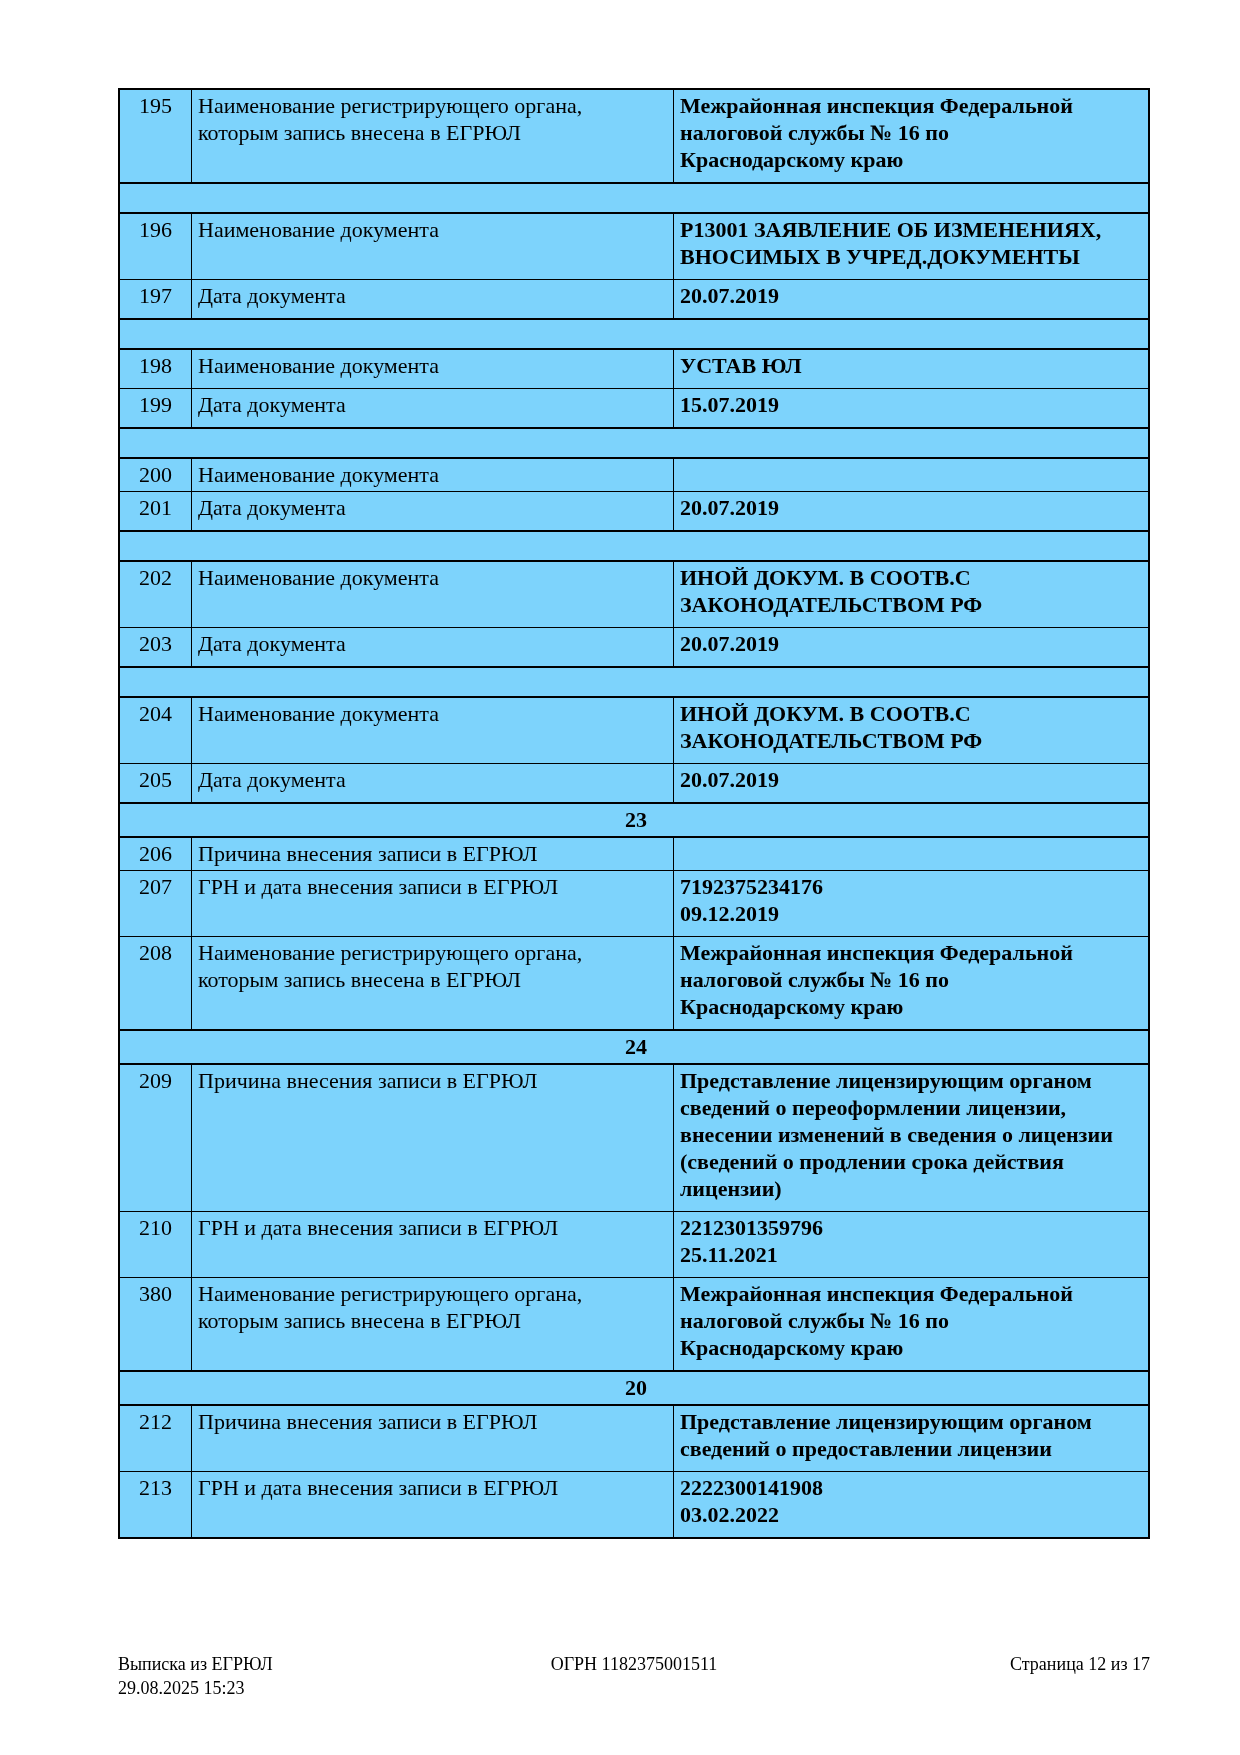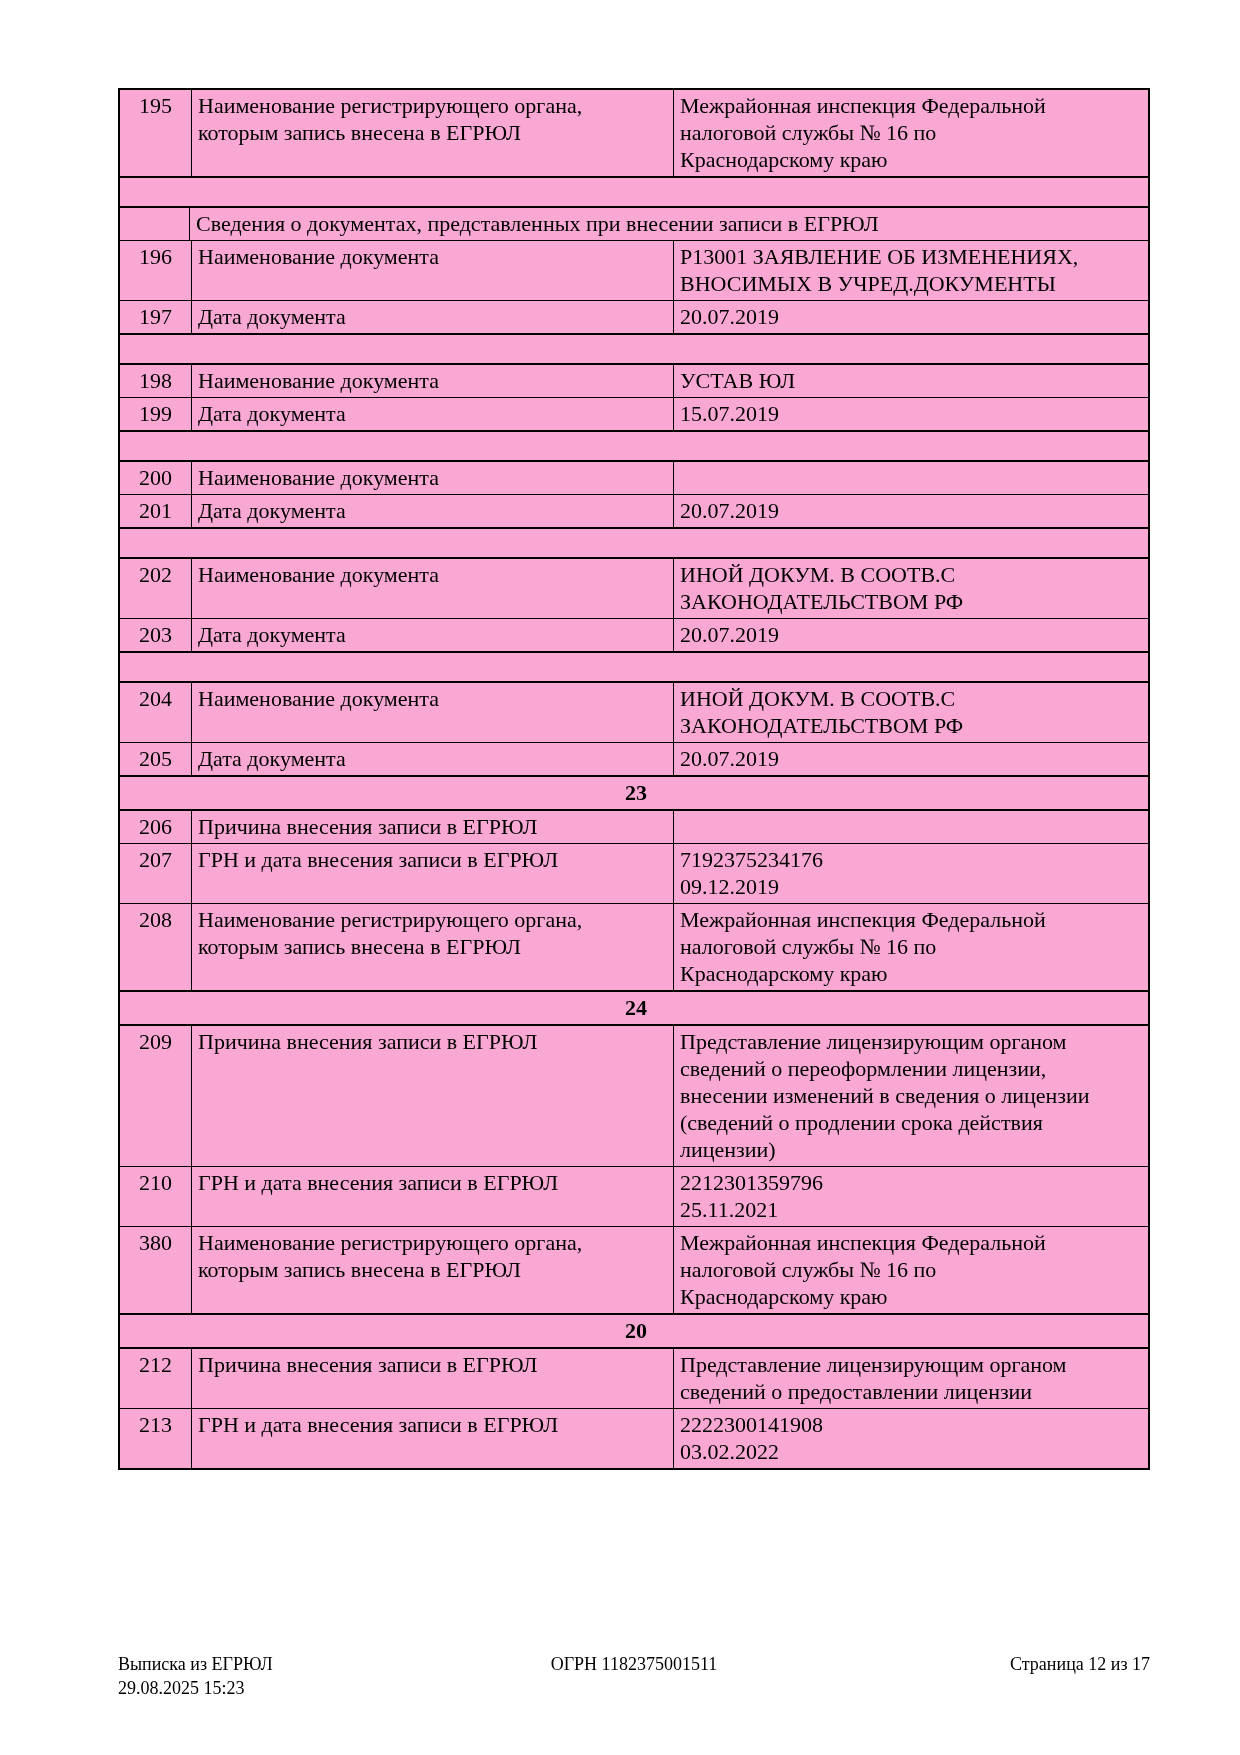--- a/index.html
+++ b/index.html
@@ -21,21 +21,21 @@
     background: #ffffff;
     overflow: hidden;
   }
   .doc-table {
     position: absolute;
     left: 118px;
     top: 88px;
     width: 1032px;
     border: 2px solid #000000;
     box-sizing: border-box;
-    background: #f9a8d4;
+    background: #7dd3fc;
   }
   .t-row {
     display: flex;
     align-items: stretch;
     border-top: 1px solid #000000;
     font-size: 22px;
     line-height: 27px;
   }
   .t-row:first-child { border-top: none; }
   .t-row.separator { border-top-width: 2px; }
@@ -52,22 +52,23 @@
   }
   .c-label {
     flex: 0 0 470px;
     border-right: 1px solid #000000;
     padding: 2px 5px 3px 6px;
     white-space: pre-line;
   }
   .c-value {
     flex: 1 1 auto;
     min-width: 0;
-    padding: 2px 5px 3px 6px;
+    padding: 2px 5px 9px 6px;
     white-space: pre-line;
+    font-weight: bold;
   }
   .separator .c-empty {
     flex: 1 1 auto;
     height: 28px;
   }
   .subheader .c-num-empty {
     flex: 0 0 69px;
     border-right: 1px solid #000000;
   }
   .subheader .c-text {
@@ -104,24 +105,20 @@
         <div class="c-num">195</div>
         <div class="c-label">Наименование регистрирующего органа,
 которым запись внесена в ЕГРЮЛ</div>
         <div class="c-value">Межрайонная инспекция Федеральной
 налоговой службы № 16 по
 Краснодарскому краю</div>
       </div>
       <div class="t-row separator">
         <div class="c-empty"></div>
       </div>
-      <div class="t-row subheader">
-        <div class="c-num-empty"></div>
-        <div class="c-text">Сведения о документах, представленных при внесении записи в ЕГРЮЛ</div>
-      </div>
       <div class="t-row data">
         <div class="c-num">196</div>
         <div class="c-label">Наименование документа</div>
         <div class="c-value">Р13001 ЗАЯВЛЕНИЕ ОБ ИЗМЕНЕНИЯХ,
 ВНОСИМЫХ В УЧРЕД.ДОКУМЕНТЫ</div>
       </div>
       <div class="t-row data">
         <div class="c-num">197</div>
         <div class="c-label">Дата документа</div>
         <div class="c-value">20.07.2019</div>

